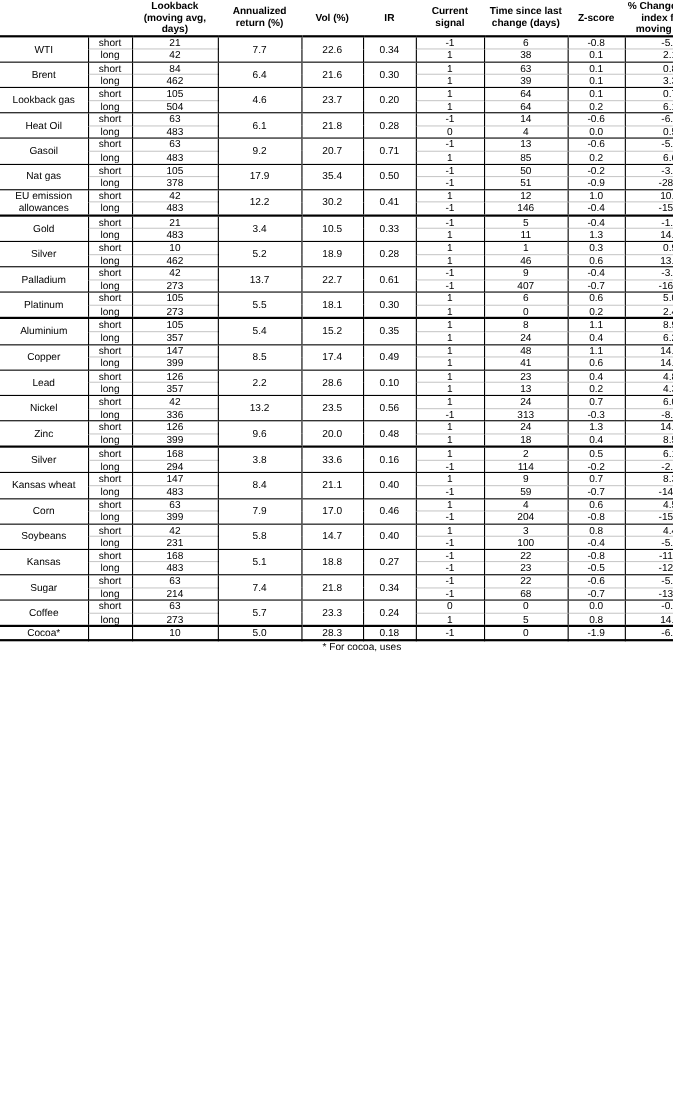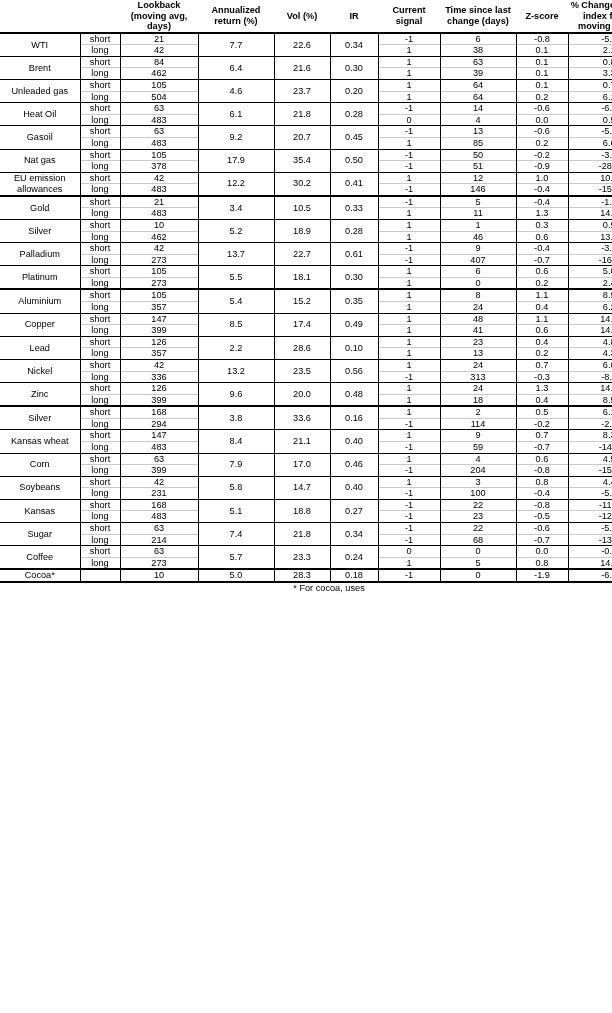--- a/index.html
+++ b/index.html
@@ -154,21 +154,21 @@
         </tr>
         <tr class="row-long">
           <td class="term cell-pad vline-left sep-light">long</td>
           <td class="cell-pad vline-left sep-light">462</td>
           <td class="cell-pad vline-left sep-light">1</td>
           <td class="cell-pad vline-left sep-light">39</td>
           <td class="cell-pad vline-left sep-light">0.1</td>
           <td class="cell-pad vline-left sep-light">3.3%</td>
         </tr>
         <tr class="row-short rowline">
-          <td class="name cell-pad" rowspan="2">Unleaded gas</td>
+          <td class="name cell-pad" rowspan="2">Lookback gas</td>
           <td class="term cell-pad vline-left">short</td>
           <td class="cell-pad vline-left">105</td>
           <td class="cell-pad vline-left" rowspan="2">4.6</td>
           <td class="cell-pad vline-left" rowspan="2">23.7</td>
           <td class="cell-pad vline-left" rowspan="2">0.20</td>
           <td class="cell-pad vline-left">1</td>
           <td class="cell-pad vline-left">64</td>
           <td class="cell-pad vline-left">0.1</td>
           <td class="cell-pad vline-left">0.7%</td>
         </tr>
@@ -199,21 +199,21 @@
           <td class="cell-pad vline-left sep-light">4</td>
           <td class="cell-pad vline-left sep-light">0.0</td>
           <td class="cell-pad vline-left sep-light">0.5%</td>
         </tr>
         <tr class="row-short rowline">
           <td class="name cell-pad" rowspan="2">Gasoil</td>
           <td class="term cell-pad vline-left">short</td>
           <td class="cell-pad vline-left">63</td>
           <td class="cell-pad vline-left" rowspan="2">9.2</td>
           <td class="cell-pad vline-left" rowspan="2">20.7</td>
-          <td class="cell-pad vline-left" rowspan="2">0.45</td>
+          <td class="cell-pad vline-left" rowspan="2">0.71</td>
           <td class="cell-pad vline-left">-1</td>
           <td class="cell-pad vline-left">13</td>
           <td class="cell-pad vline-left">-0.6</td>
           <td class="cell-pad vline-left">-5.8%</td>
         </tr>
         <tr class="row-long">
           <td class="term cell-pad vline-left sep-light">long</td>
           <td class="cell-pad vline-left sep-light">483</td>
           <td class="cell-pad vline-left sep-light">1</td>
           <td class="cell-pad vline-left sep-light">85</td>

